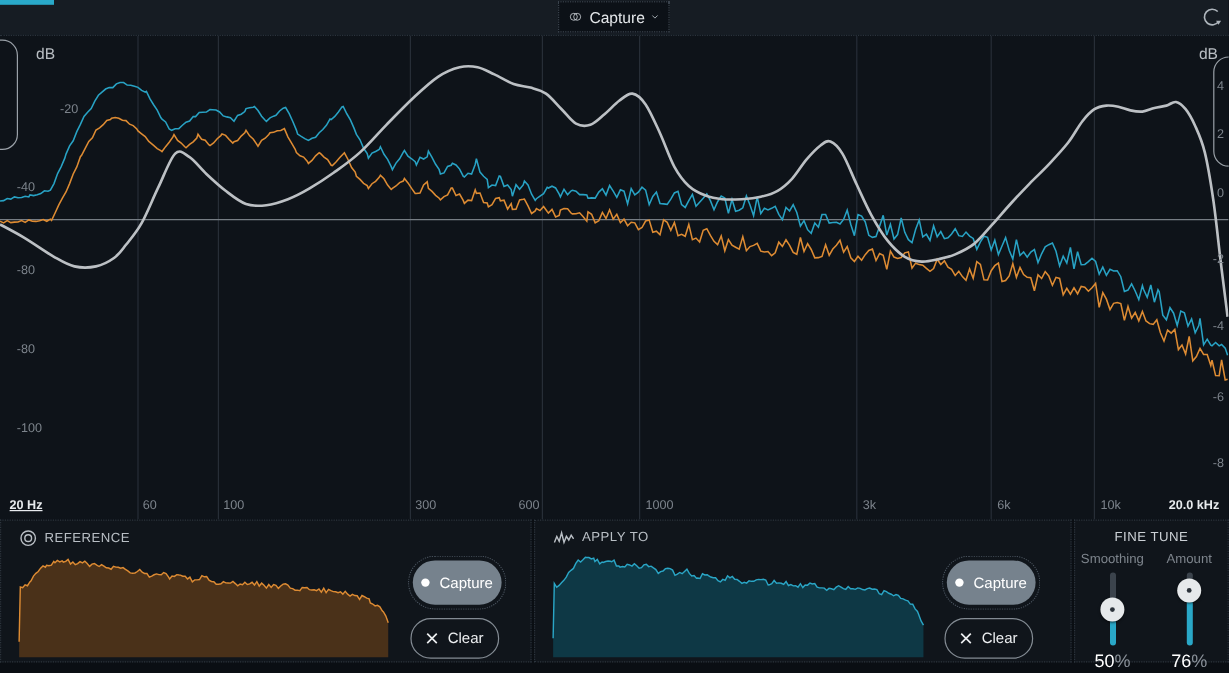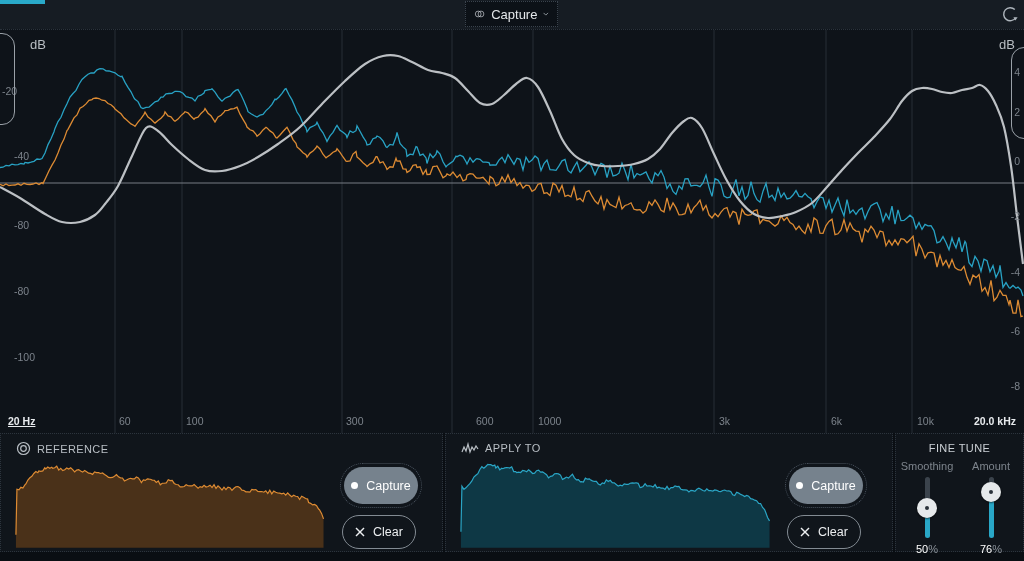--- a/index.html
+++ b/index.html
@@ -56,21 +56,21 @@
   .slider{position:absolute;top:26px;width:40px;height:93px;}
   .slider-label{position:absolute;top:0;left:50%;transform:translateX(-50%);
                 white-space:nowrap;font-size:11px;color:#7d848c;}
   .track{position:absolute;left:50%;margin-left:-2.5px;top:17px;width:5px;height:61px;
          border-radius:2.5px;cursor:pointer;}
   .thumb{position:absolute;left:50%;margin-left:-10px;width:20px;height:20px;border-radius:50%;
          background:#e6e9eb;box-shadow:0 1px 2px rgba(0,0,0,.6);cursor:grab;}
   .thumb::after{content:"";position:absolute;left:8px;top:8px;width:4px;height:4px;
                 border-radius:50%;background:#2b323a;}
   .slider-value{position:absolute;top:83px;left:50%;transform:translateX(-50%);
-                white-space:nowrap;font-size:11px;color:#ffffff;}
+                white-space:nowrap;font-size:15px;color:#ffffff;}
   .slider-value .pct{color:#8a9199;}
 </style>
 </head>
 <body>
 
 <div class="app">
 
   <div class="topbar">
     <div class="accent"></div>
     <div class="dropdown">
@@ -103,39 +103,39 @@
         <line x1="912" y1="0" x2="912" y2="404" stroke="#272e37" stroke-width="1"></line>
         <line x1="0" y1="153" x2="1024" y2="153" stroke="#767d84" stroke-width="1"></line>
         <path d="M0.0,154.3L3.0,155.7L6.0,153.9L9.0,155.5L12.0,155.1L15.0,155.0L18.0,153.8L21.0,155.3L24.0,153.3L27.0,154.4L30.0,154.5L33.0,154.0L36.0,153.0L39.0,154.4L42.0,152.6L43.0,153.6L46.0,147.3L49.0,140.7L52.0,135.1L55.0,130.0L58.0,123.0L61.0,115.0L64.0,109.1L67.0,100.6L68.0,99.4L71.0,93.6L74.0,87.9L77.0,84.9L80.0,78.3L83.0,76.5L86.0,73.9L89.0,70.4L92.0,69.6L93.0,68.5L96.0,68.0L99.0,68.5L102.0,70.2L105.0,70.5L108.0,73.5L111.0,74.7L114.0,77.4L115.0,79.1L118.0,81.5L121.0,83.8L124.0,87.9L125.0,88.6L128.0,91.2L131.0,93.9L134.0,95.5L135.0,96.3L138.0,92.2L141.0,88.6L144.0,84.3L145.0,82.2L148.0,87.0L151.0,89.2L154.0,92.3L155.0,93.1L158.0,90.4L161.0,88.2L164.0,85.0L165.0,81.9L168.0,86.0L171.0,86.8L174.0,90.6L175.0,91.3L178.0,89.1L181.0,85.6L184.0,83.0L185.0,81.7L188.0,82.8L191.0,86.2L194.0,89.3L195.0,88.1L198.0,87.1L201.0,83.4L204.0,80.7L205.0,78.6L208.0,83.2L211.0,85.8L214.0,90.3L215.0,91.9L218.0,87.0L221.0,85.2L224.0,82.1L225.0,80.6L228.0,80.3L231.0,79.0L234.0,78.7L237.0,77.2L240.0,84.2L243.0,89.3L246.0,94.4L247.0,97.1L250.0,99.8L253.0,100.9L256.0,104.3L257.0,106.2L260.0,103.7L263.0,99.9L266.0,97.3L267.0,97.9L270.0,100.9L273.0,103.0L276.0,107.7L277.0,108.0L280.0,105.0L283.0,101.5L286.0,98.3L287.0,97.3L290.0,102.9L293.0,109.6L296.0,113.4L297.0,116.9L300.0,119.5L303.0,122.8L306.0,124.7L307.0,127.1L310.0,123.1L313.0,121.1L316.0,117.8L317.0,116.0L320.0,119.0L323.0,124.2L326.0,127.9L327.0,127.0L330.0,125.0L333.0,122.2L336.0,120.9L337.0,118.8L340.0,122.4L343.0,127.0L346.0,131.2L347.0,131.3L350.0,130.9L353.0,124.1L356.0,121.5L357.0,126.9L360.0,129.5L363.0,132.8L366.0,135.2L367.0,136.6L370.0,133.8L373.0,132.4L376.0,126.7L377.0,126.7L380.0,132.9L383.0,131.7L386.0,137.0L387.0,139.5L390.0,136.8L393.0,137.2L396.0,128.2L397.0,131.1L400.0,130.9L403.0,138.8L406.0,139.2L407.0,142.4L410.0,140.6L413.0,135.4L416.0,134.7L417.0,137.4L420.0,136.8L423.0,144.3L426.0,139.7L427.0,144.5L430.0,144.3L433.0,136.6L436.0,136.1L437.0,135.9L440.0,141.6L443.0,147.9L446.0,145.8L447.0,143.9L450.0,145.5L453.0,142.1L456.0,146.2L457.0,147.5L460.0,144.5L463.0,150.8L466.0,149.5L467.0,145.1L470.0,143.7L473.0,144.0L476.0,147.7L477.0,148.2L480.0,148.1L483.0,147.3L486.0,150.7L489.0,154.3L490.0,146.5L493.0,148.6L496.0,155.7L499.0,154.0L502.0,147.0L505.0,152.1L508.0,144.8L511.0,152.6L514.0,148.6L517.0,155.6L520.0,152.6L523.0,158.1L526.0,155.2L529.0,155.7L532.0,161.3L535.0,159.6L538.0,154.2L541.0,153.4L544.0,163.5L547.0,162.7L550.0,165.6L553.0,153.2L556.0,155.3L559.0,161.9L562.0,155.4L565.0,166.4L568.0,165.2L571.0,166.9L574.0,157.0L577.0,169.8L580.0,168.4L583.0,171.6L586.0,161.9L589.0,160.6L592.0,166.2L595.0,171.1L598.0,173.9L601.0,166.6L604.0,179.0L607.0,169.6L610.0,174.4L613.0,176.0L616.0,177.6L619.0,167.2L622.0,178.9L625.0,175.5L628.0,174.5L631.0,172.8L634.0,179.3L637.0,180.0L640.0,179.6L643.0,183.1L646.0,180.7L649.0,171.8L652.0,175.4L655.0,169.9L658.0,174.4L661.0,180.3L664.0,181.9L667.0,167.9L670.0,179.6L673.0,173.0L676.0,177.9L679.0,184.9L682.0,184.7L685.0,183.7L688.0,174.0L691.0,182.8L694.0,177.5L697.0,174.4L700.0,170.2L703.0,180.1L706.0,175.4L709.0,184.8L712.0,187.9L715.0,183.6L718.0,186.8L721.0,182.2L724.0,178.7L727.0,177.5L730.0,187.1L733.0,181.3L736.0,182.8L739.0,194.5L742.0,179.3L745.0,184.2L748.0,185.4L751.0,184.6L754.0,180.7L757.0,179.9L760.0,193.5L763.0,189.3L766.0,190.5L769.0,191.0L772.0,193.7L775.0,196.1L778.0,193.8L781.0,186.0L784.0,190.4L787.0,187.4L790.0,192.6L793.0,194.4L796.0,199.6L799.0,196.1L802.0,200.5L805.0,203.6L808.0,194.1L811.0,201.9L814.0,188.0L817.0,190.3L820.0,203.2L823.0,203.3L826.0,195.6L829.0,191.4L832.0,189.2L835.0,204.6L838.0,203.8L841.0,199.9L844.0,189.7L847.0,201.1L850.0,192.8L853.0,198.8L856.0,201.1L859.0,201.4L862.0,212.3L865.0,199.0L868.0,202.1L871.0,196.3L874.0,200.0L877.0,207.7L880.0,201.1L883.0,202.0L886.0,215.7L889.0,210.3L892.0,215.2L895.0,209.8L898.0,214.8L901.0,208.7L904.0,209.3L907.0,212.7L910.0,209.8L913.0,206.2L916.0,226.1L919.0,213.8L922.0,219.3L925.0,228.0L928.0,222.8L931.0,222.1L934.0,223.0L937.0,237.0L940.0,225.4L943.0,235.1L946.0,230.4L949.0,237.4L952.0,229.6L955.0,237.5L958.0,239.7L961.0,240.3L964.0,236.5L967.0,247.3L970.0,254.3L973.0,245.1L976.0,247.6L979.0,244.5L982.0,261.3L985.0,257.5L988.0,265.0L991.0,250.4L994.0,270.7L997.0,267.1L1000.0,260.3L1003.0,265.4L1006.0,265.4L1009.0,274.6L1010.0,270.2L1013.0,283.0L1016.0,283.1L1018.0,269.9L1021.0,286.6L1023.0,286.0" fill="none" stroke="#dd8b33" stroke-width="1.3"></path>
         <path d="M0.0,137.5L3.0,137.2L6.0,135.4L9.0,135.9L12.0,134.1L15.0,134.8L18.0,134.6L21.0,133.5L24.0,134.1L25.0,132.4L28.0,133.0L31.0,132.2L34.0,131.3L37.0,129.0L40.0,129.4L42.0,128.5L45.0,123.0L48.0,114.6L51.0,108.8L54.0,101.8L55.0,98.4L58.0,91.6L61.0,87.3L64.0,79.7L67.0,73.7L70.0,67.1L73.0,63.5L76.0,60.4L79.0,54.2L82.0,49.4L85.0,46.8L88.0,44.2L91.0,43.0L94.0,43.0L97.0,39.9L100.0,38.7L103.0,38.8L106.0,40.9L109.0,41.0L112.0,41.9L115.0,42.8L118.0,45.3L121.0,46.8L122.0,46.1L125.0,52.4L128.0,57.3L131.0,61.8L134.0,68.0L135.0,69.3L138.0,71.6L141.0,77.5L143.0,78.6L146.0,77.3L149.0,77.2L152.0,74.4L155.0,71.8L158.0,70.9L161.0,67.1L163.0,67.2L166.0,63.8L169.0,63.5L172.0,63.4L175.0,61.3L177.0,61.4L180.0,61.7L183.0,63.3L186.0,66.6L189.0,67.4L192.0,68.1L195.0,71.0L198.0,66.2L201.0,65.2L204.0,63.0L205.0,60.5L208.0,59.8L211.0,59.3L212.0,58.8L215.0,62.1L218.0,66.9L221.0,70.2L222.0,71.1L225.0,68.2L228.0,66.8L230.0,66.1L233.0,62.5L236.0,60.2L238.0,59.6L241.0,64.7L244.0,71.2L247.0,78.4L248.0,81.7L251.0,83.7L254.0,85.5L257.0,87.0L260.0,85.2L263.0,84.4L266.0,80.6L269.0,77.9L272.0,74.4L275.0,69.2L276.0,69.7L279.0,67.0L282.0,63.3L285.0,59.1L286.0,58.7L289.0,64.8L292.0,69.9L295.0,76.8L297.0,82.0L300.0,86.5L303.0,93.6L306.0,97.9L307.0,101.8L310.0,97.6L313.0,96.2L316.0,94.6L317.0,92.3L320.0,98.6L323.0,102.8L326.0,108.9L327.0,111.4L330.0,105.9L333.0,102.4L336.0,96.9L337.0,95.4L340.0,100.2L343.0,102.3L346.0,104.7L347.0,107.5L350.0,101.0L353.0,102.5L356.0,100.7L357.0,95.9L360.0,101.2L363.0,106.9L366.0,111.4L367.0,115.0L370.0,114.1L373.0,108.7L376.0,107.7L377.0,106.0L380.0,107.5L383.0,110.9L386.0,116.8L387.0,117.5L390.0,114.4L393.0,115.1L396.0,107.1L397.0,102.3L400.0,113.4L403.0,116.9L406.0,119.5L407.0,126.3L410.0,124.2L413.0,124.7L416.0,116.6L417.0,117.0L420.0,125.3L423.0,124.1L426.0,127.9L427.0,133.5L430.0,123.9L433.0,127.7L436.0,124.1L437.0,120.8L440.0,124.1L443.0,131.8L446.0,136.9L447.0,135.6L450.0,133.4L453.0,131.4L456.0,126.1L457.0,126.7L460.0,125.2L463.0,126.6L466.0,131.8L467.0,134.0L470.0,127.7L473.0,132.2L476.0,129.0L477.0,128.6L480.0,129.3L483.0,132.2L486.0,132.2L489.0,132.5L490.0,135.2L493.0,134.9L496.0,135.1L499.0,130.1L502.0,127.3L505.0,132.6L508.0,124.6L511.0,129.3L514.0,134.4L517.0,128.2L520.0,129.3L523.0,139.9L526.0,127.2L529.0,132.4L532.0,130.1L535.0,126.0L538.0,128.4L541.0,140.5L544.0,133.7L547.0,130.0L550.0,139.6L553.0,139.9L556.0,140.3L559.0,135.9L562.0,130.8L565.0,129.4L568.0,140.5L571.0,142.9L574.0,137.1L577.0,132.0L580.0,141.8L583.0,138.5L586.0,135.2L589.0,131.6L592.0,137.2L595.0,144.8L598.0,138.1L601.0,133.4L604.0,135.0L607.0,147.7L610.0,136.1L613.0,146.0L616.0,145.2L619.0,143.2L622.0,133.3L625.0,140.8L628.0,149.7L631.0,134.1L634.0,147.9L637.0,143.5L640.0,145.0L643.0,143.6L646.0,141.9L649.0,148.6L652.0,153.0L655.0,142.8L658.0,145.8L661.0,140.6L664.0,147.1L667.0,158.5L670.0,153.9L673.0,161.4L676.0,164.4L679.0,155.9L682.0,159.3L685.0,148.8L688.0,148.7L691.0,155.9L694.0,155.4L697.0,155.3L700.0,156.7L703.0,152.9L706.0,145.1L709.0,157.1L712.0,166.4L715.0,148.8L718.0,150.1L721.0,154.9L724.0,166.1L727.0,167.8L730.0,167.1L733.0,158.6L736.0,149.4L739.0,165.9L742.0,156.9L745.0,169.2L748.0,165.5L751.0,151.7L754.0,163.6L757.0,169.7L760.0,172.2L763.0,161.2L766.0,153.3L769.0,167.4L772.0,165.2L775.0,170.4L778.0,158.2L781.0,167.3L784.0,163.0L787.0,168.9L790.0,168.2L793.0,165.0L796.0,160.6L799.0,166.4L802.0,167.0L805.0,163.4L808.0,166.7L811.0,168.7L814.0,177.8L817.0,171.6L820.0,166.9L823.0,167.8L826.0,178.4L829.0,170.2L832.0,182.1L835.0,175.0L838.0,168.0L841.0,178.6L844.0,185.9L847.0,169.7L850.0,182.9L853.0,179.9L856.0,184.3L859.0,180.0L862.0,178.0L865.0,188.8L868.0,181.5L871.0,175.7L874.0,173.9L877.0,172.5L880.0,179.4L883.0,191.6L886.0,183.5L889.0,189.2L892.0,176.1L895.0,194.1L898.0,179.8L901.0,190.6L904.0,190.4L907.0,188.0L910.0,185.2L913.0,187.9L916.0,198.5L919.0,192.6L922.0,199.4L925.0,194.4L928.0,195.8L931.0,195.6L934.0,200.6L937.0,212.9L940.0,211.7L943.0,206.6L946.0,212.5L949.0,219.7L952.0,208.0L953.0,211.3L956.0,217.8L959.0,207.5L962.0,221.8L965.0,211.4L966.0,213.1L969.0,232.7L972.0,236.5L975.0,226.4L978.0,231.0L981.0,241.2L984.0,229.2L987.0,230.7L990.0,241.7L993.0,235.7L996.0,247.3L999.0,241.3L1000.0,235.3L1003.0,257.4L1006.0,252.6L1009.0,257.6L1010.0,258.2L1013.0,255.4L1016.0,258.2L1018.0,257.1L1021.0,260.1L1023.0,266.0" fill="none" stroke="#28a2c4" stroke-width="1.3"></path>
         <path d="M0,157C3.3,158.8 12.5,163.5 20,168C27.5,172.5 38.0,180.0 45,184C52.0,188.0 56.2,190.7 62,192C67.8,193.3 74.5,193.2 80,192C85.5,190.8 90.8,188.0 95,185C99.2,182.0 101.2,178.8 105,174C108.8,169.2 113.5,164.0 118,156C122.5,148.0 127.3,135.7 132,126C136.7,116.3 141.7,102.2 146,98C150.3,93.8 153.7,98.2 158,101C162.3,103.8 167.0,110.3 172,115C177.0,119.7 182.5,124.8 188,129C193.5,133.2 199.3,138.0 205,140C210.7,142.0 216.2,141.7 222,141C227.8,140.3 234.0,138.3 240,136C246.0,133.7 251.7,130.7 258,127C264.3,123.3 271.0,119.0 278,114C285.0,109.0 292.7,103.7 300,97C307.3,90.3 314.5,81.7 322,74C329.5,66.3 337.8,57.7 345,51C352.2,44.3 358.7,38.2 365,34C371.3,29.8 377.5,27.3 383,26C388.5,24.7 393.2,25.0 398,26C402.8,27.0 407.0,29.7 412,32C417.0,34.3 423.0,38.2 428,40C433.0,41.8 437.5,41.7 442,43C446.5,44.3 450.7,45.0 455,48C459.3,51.0 463.8,56.8 468,61C472.2,65.2 476.0,70.8 480,73C484.0,75.2 488.0,75.3 492,74C496.0,72.7 500.0,68.3 504,65C508.0,61.7 512.2,56.8 516,54C519.8,51.2 523.3,47.5 527,48C530.7,48.5 534.2,51.5 538,57C541.8,62.5 546.0,72.3 550,81C554.0,89.7 558.0,101.7 562,109C566.0,116.3 569.7,121.0 574,125C578.3,129.0 583.3,131.2 588,133C592.7,134.8 597.0,135.5 602,136C607.0,136.5 612.7,136.3 618,136C623.3,135.7 629.0,135.2 634,134C639.0,132.8 643.7,131.5 648,129C652.3,126.5 656.0,123.3 660,119C664.0,114.7 668.0,107.7 672,103C676.0,98.3 680.7,93.5 684,91C687.3,88.5 689.0,86.8 692,88C695.0,89.2 698.3,92.0 702,98C705.7,104.0 710.0,115.5 714,124C718.0,132.5 721.7,141.2 726,149C730.3,156.8 735.3,165.2 740,171C744.7,176.8 749.3,181.2 754,184C758.7,186.8 763.3,187.7 768,188C772.7,188.3 777.3,187.0 782,186C786.7,185.0 791.0,184.2 796,182C801.0,179.8 806.8,177.2 812,173C817.2,168.8 822.0,162.5 827,157C832.0,151.5 836.8,145.7 842,140C847.2,134.3 852.7,128.5 858,123C863.3,117.5 868.7,112.7 874,107C879.3,101.3 885.3,95.0 890,89C894.7,83.0 898.3,75.7 902,71C905.7,66.3 908.7,63.2 912,61C915.3,58.8 918.7,58.3 922,58C925.3,57.7 928.7,58.3 932,59C935.3,59.7 938.7,61.3 942,62C945.3,62.7 948.7,63.3 952,63C955.3,62.7 958.7,60.8 962,60C965.3,59.2 969.0,58.8 972,58C975.0,57.2 977.3,54.5 980,55C982.7,55.5 985.3,57.7 988,61C990.7,64.3 993.3,69.0 996,75C998.7,81.0 1001.5,86.8 1004,97C1006.5,107.2 1008.8,121.2 1011,136C1013.2,150.8 1015.2,171.0 1017,186C1018.8,201.0 1021.0,218.0 1022,226C1023.0,234.0 1022.8,232.7 1023,234" fill="none" stroke="#bcc0c4" stroke-width="2.2"></path>
       </svg>
 
     <div class="dbunit" style="left:30px;top:9px;">dB</div>
     <div class="dbunit" style="right:9px;top:9px;">dB</div>
 
-    <div class="ylab" style="left:2px;top:55px;">-20</div>
+    <div class="ylab" style="left:14px;top:55px;padding-left:36px;">-20</div>
     <div class="ylab" style="left:14px;top:120px;">-40</div>
     <div class="ylab" style="left:14px;top:189px;">-80</div>
     <div class="ylab" style="left:14px;top:255px;">-80</div>
     <div class="ylab" style="left:14px;top:321px;">-100</div>
 
     <div class="ylab right" style="top:36px;">4</div>
     <div class="ylab right" style="top:76px;">2</div>
     <div class="ylab right" style="top:125px;">0</div>
     <div class="ylab right" style="top:180px;">-2</div>
     <div class="ylab right" style="top:236px;">-4</div>
     <div class="ylab right" style="top:295px;">-6</div>
     <div class="ylab right" style="top:350px;">-8</div>
 
     <div class="xlab bright" style="left:8px;text-decoration:underline;">20 Hz</div>
     <div class="xlab" style="left:119px;">60</div>
     <div class="xlab" style="left:186px;">100</div>
     <div class="xlab" style="left:346px;">300</div>
-    <div class="xlab" style="left:476px;">600</div>
+    <div class="xlab" style="left:432px;">600</div>
     <div class="xlab" style="left:538px;">1000</div>
     <div class="xlab" style="left:719px;">3k</div>
     <div class="xlab" style="left:831px;">6k</div>
     <div class="xlab" style="left:917px;">10k</div>
     <div class="xlab bright" style="right:8px;">20.0 kHz</div>
 
     <div class="edge-handle" style="left:-13px;top:3px;"></div>
     <div class="edge-handle" style="left:1011px;top:17px;"></div>
   </div>
 

